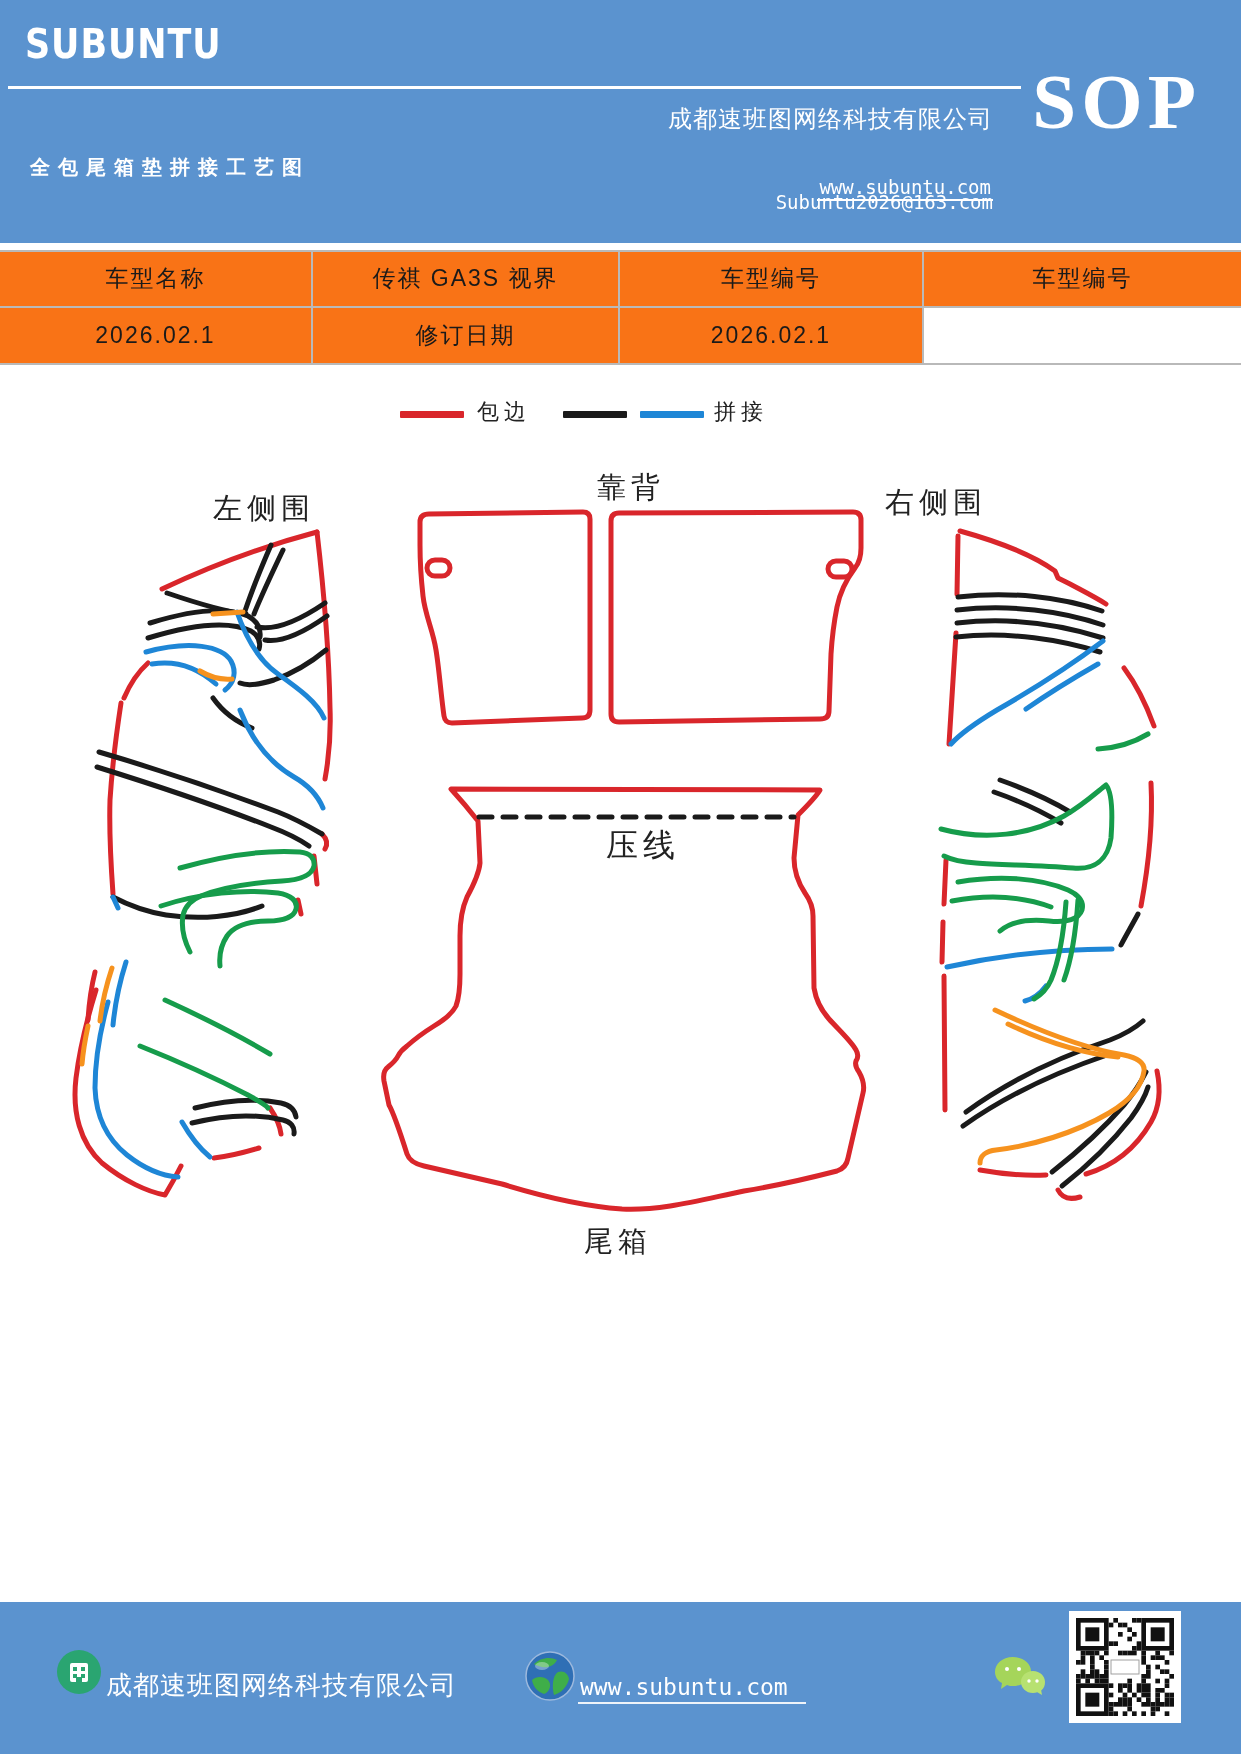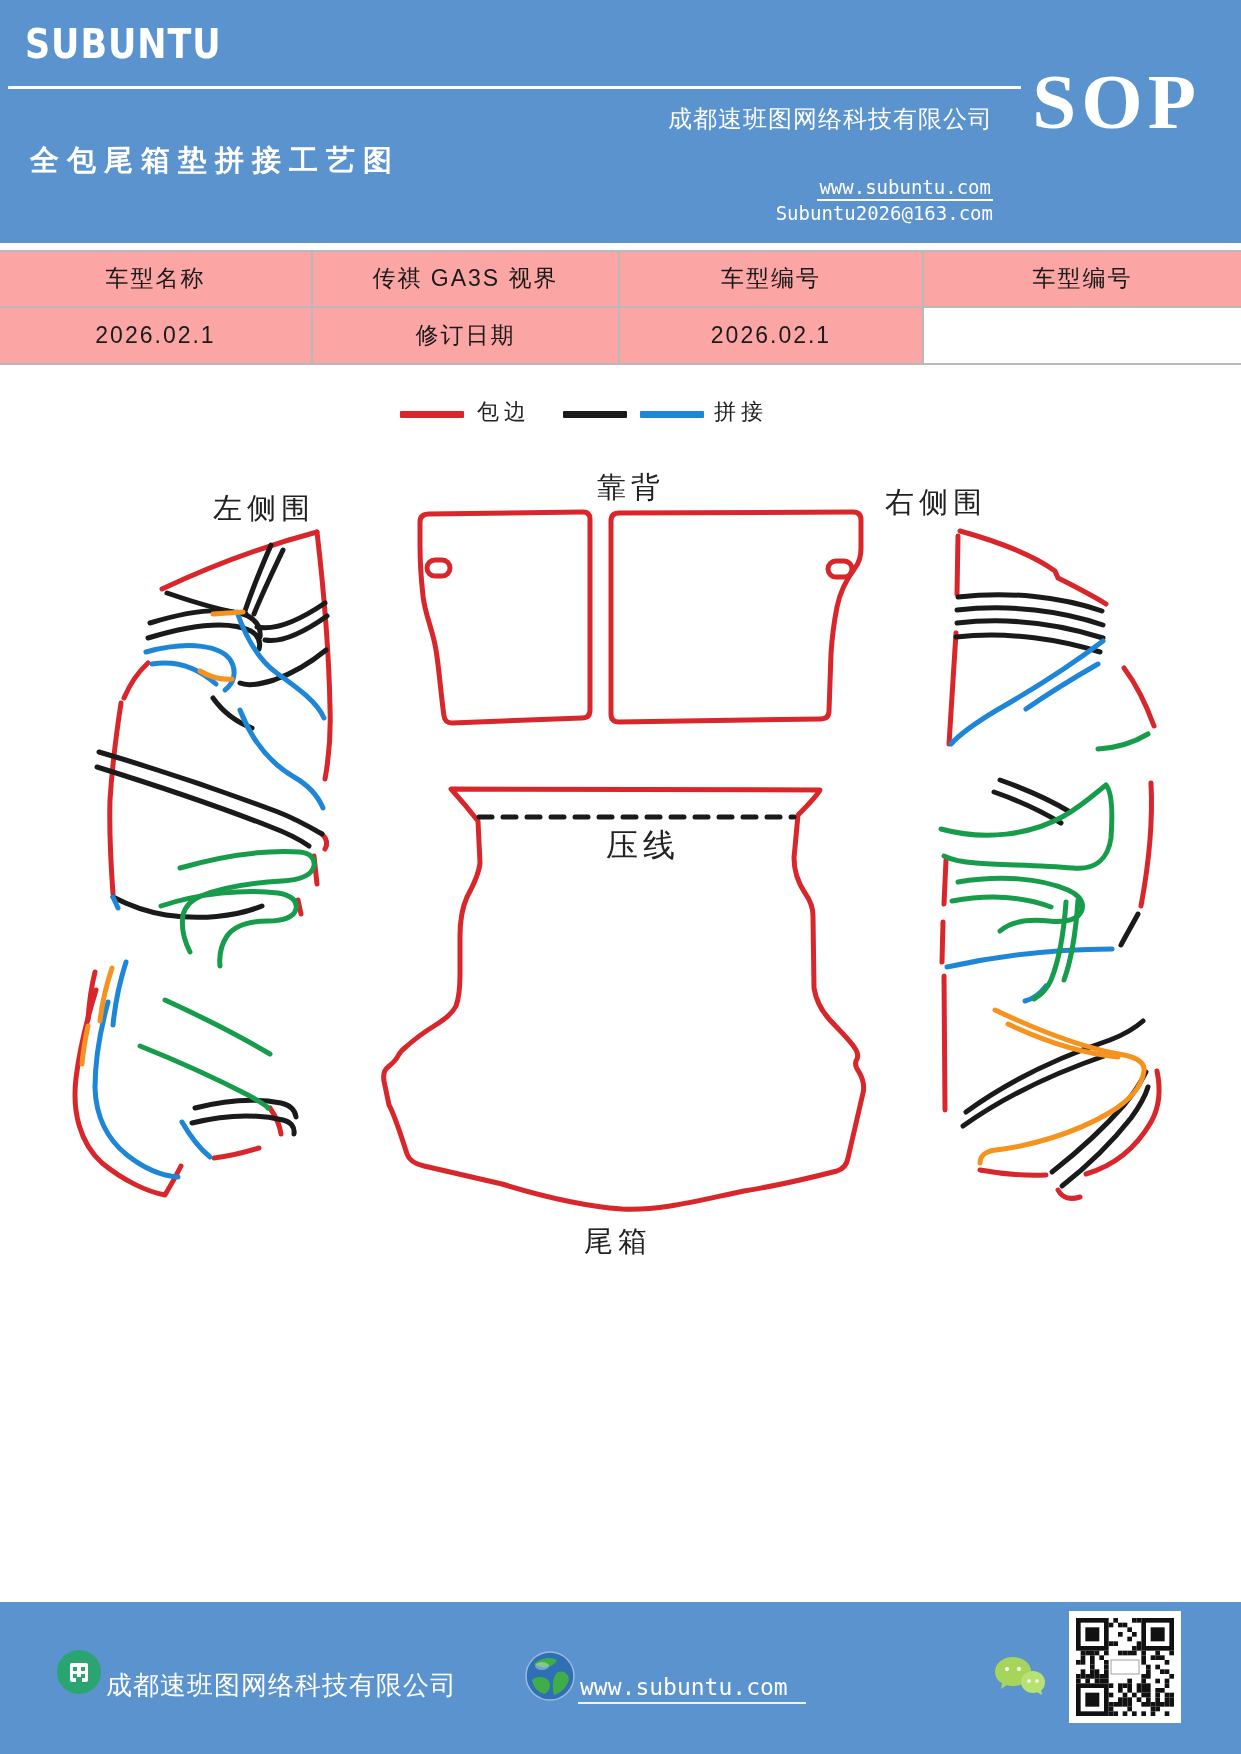--- a/index.html
+++ b/index.html
@@ -12,41 +12,41 @@
 
   
   .header { position:absolute; left:0; top:0; width:1241px; height:243px; background:#5b93cf; }
   .logo {
     position:absolute; left:25px; top:20px; color:#fff; font-size:38px; font-weight:800;
     letter-spacing:1px; transform:scale(.92,1.08); transform-origin:left top;
     font-family:"DejaVu Sans", "Liberation Sans", sans-serif;
   }
   .header-rule { position:absolute; left:8px; top:86px; width:1013px; height:3px; background:#fff; }
   .company-top { position:absolute; right:248px; top:103px; color:#fff; font-size:24px; letter-spacing:1px; }
-  .doc-title { position:absolute; left:30px; top:141px; color:#fff; font-size:29px; font-weight:700; letter-spacing:8px; }
+  .doc-title { position:absolute; left:30px; top:154px; color:#fff; font-size:20px; font-weight:700; letter-spacing:8px; }
   .site-top {
     position:absolute; right:248px; top:176px; color:#fff; font-size:19px;
     font-family:"DejaVu Sans Mono", monospace; border-bottom:2px solid #fff; padding:0 2px 1px 2px;
   }
-  .email-top { position:absolute; right:248px; top:202px; color:#fff; font-size:19px; font-family:"DejaVu Sans Mono", monospace; }
+  .email-top { position:absolute; right:248px; top:191px; color:#fff; font-size:19px; font-family:"DejaVu Sans Mono", monospace; }
   .sop {
     position:absolute; right:40px; top:62px; color:#fff; font-size:79px; font-weight:700;
     letter-spacing:5px; line-height:1; font-family:Liberation Serif, serif;
   }
 
   
   .info-table {
     position:absolute; left:0; top:250px; width:1241px; height:115px;
     display:grid; grid-template-columns:313fr 307fr 304fr 317fr; grid-template-rows:1fr 1fr;
     border-top:2px solid #b9b9b9; border-bottom:2px solid #b9b9b9;
   }
   .info-cell {
     border-right:2px solid #b9b9b9; border-bottom:2px solid #b9b9b9;
     display:flex; align-items:center; justify-content:center;
-    font-size:23px; letter-spacing:2px; color:#1a1a1a; background:#fca5a5;
+    font-size:23px; letter-spacing:2px; color:#1a1a1a; background:#f97316;
   }
   .info-cell:nth-child(4n) { border-right:none; }
   .info-cell:nth-child(n+5) { border-bottom:none; }
 
   
   .legend-swatch { position:absolute; height:7px; width:64px; top:411px; border-radius:1px; }
   .legend-label { position:absolute; top:397px; font-size:22px; letter-spacing:5px; color:#222; }
 
   
   .diagram-svg { position:absolute; left:0; top:420px; width:1241px; height:880px; }

